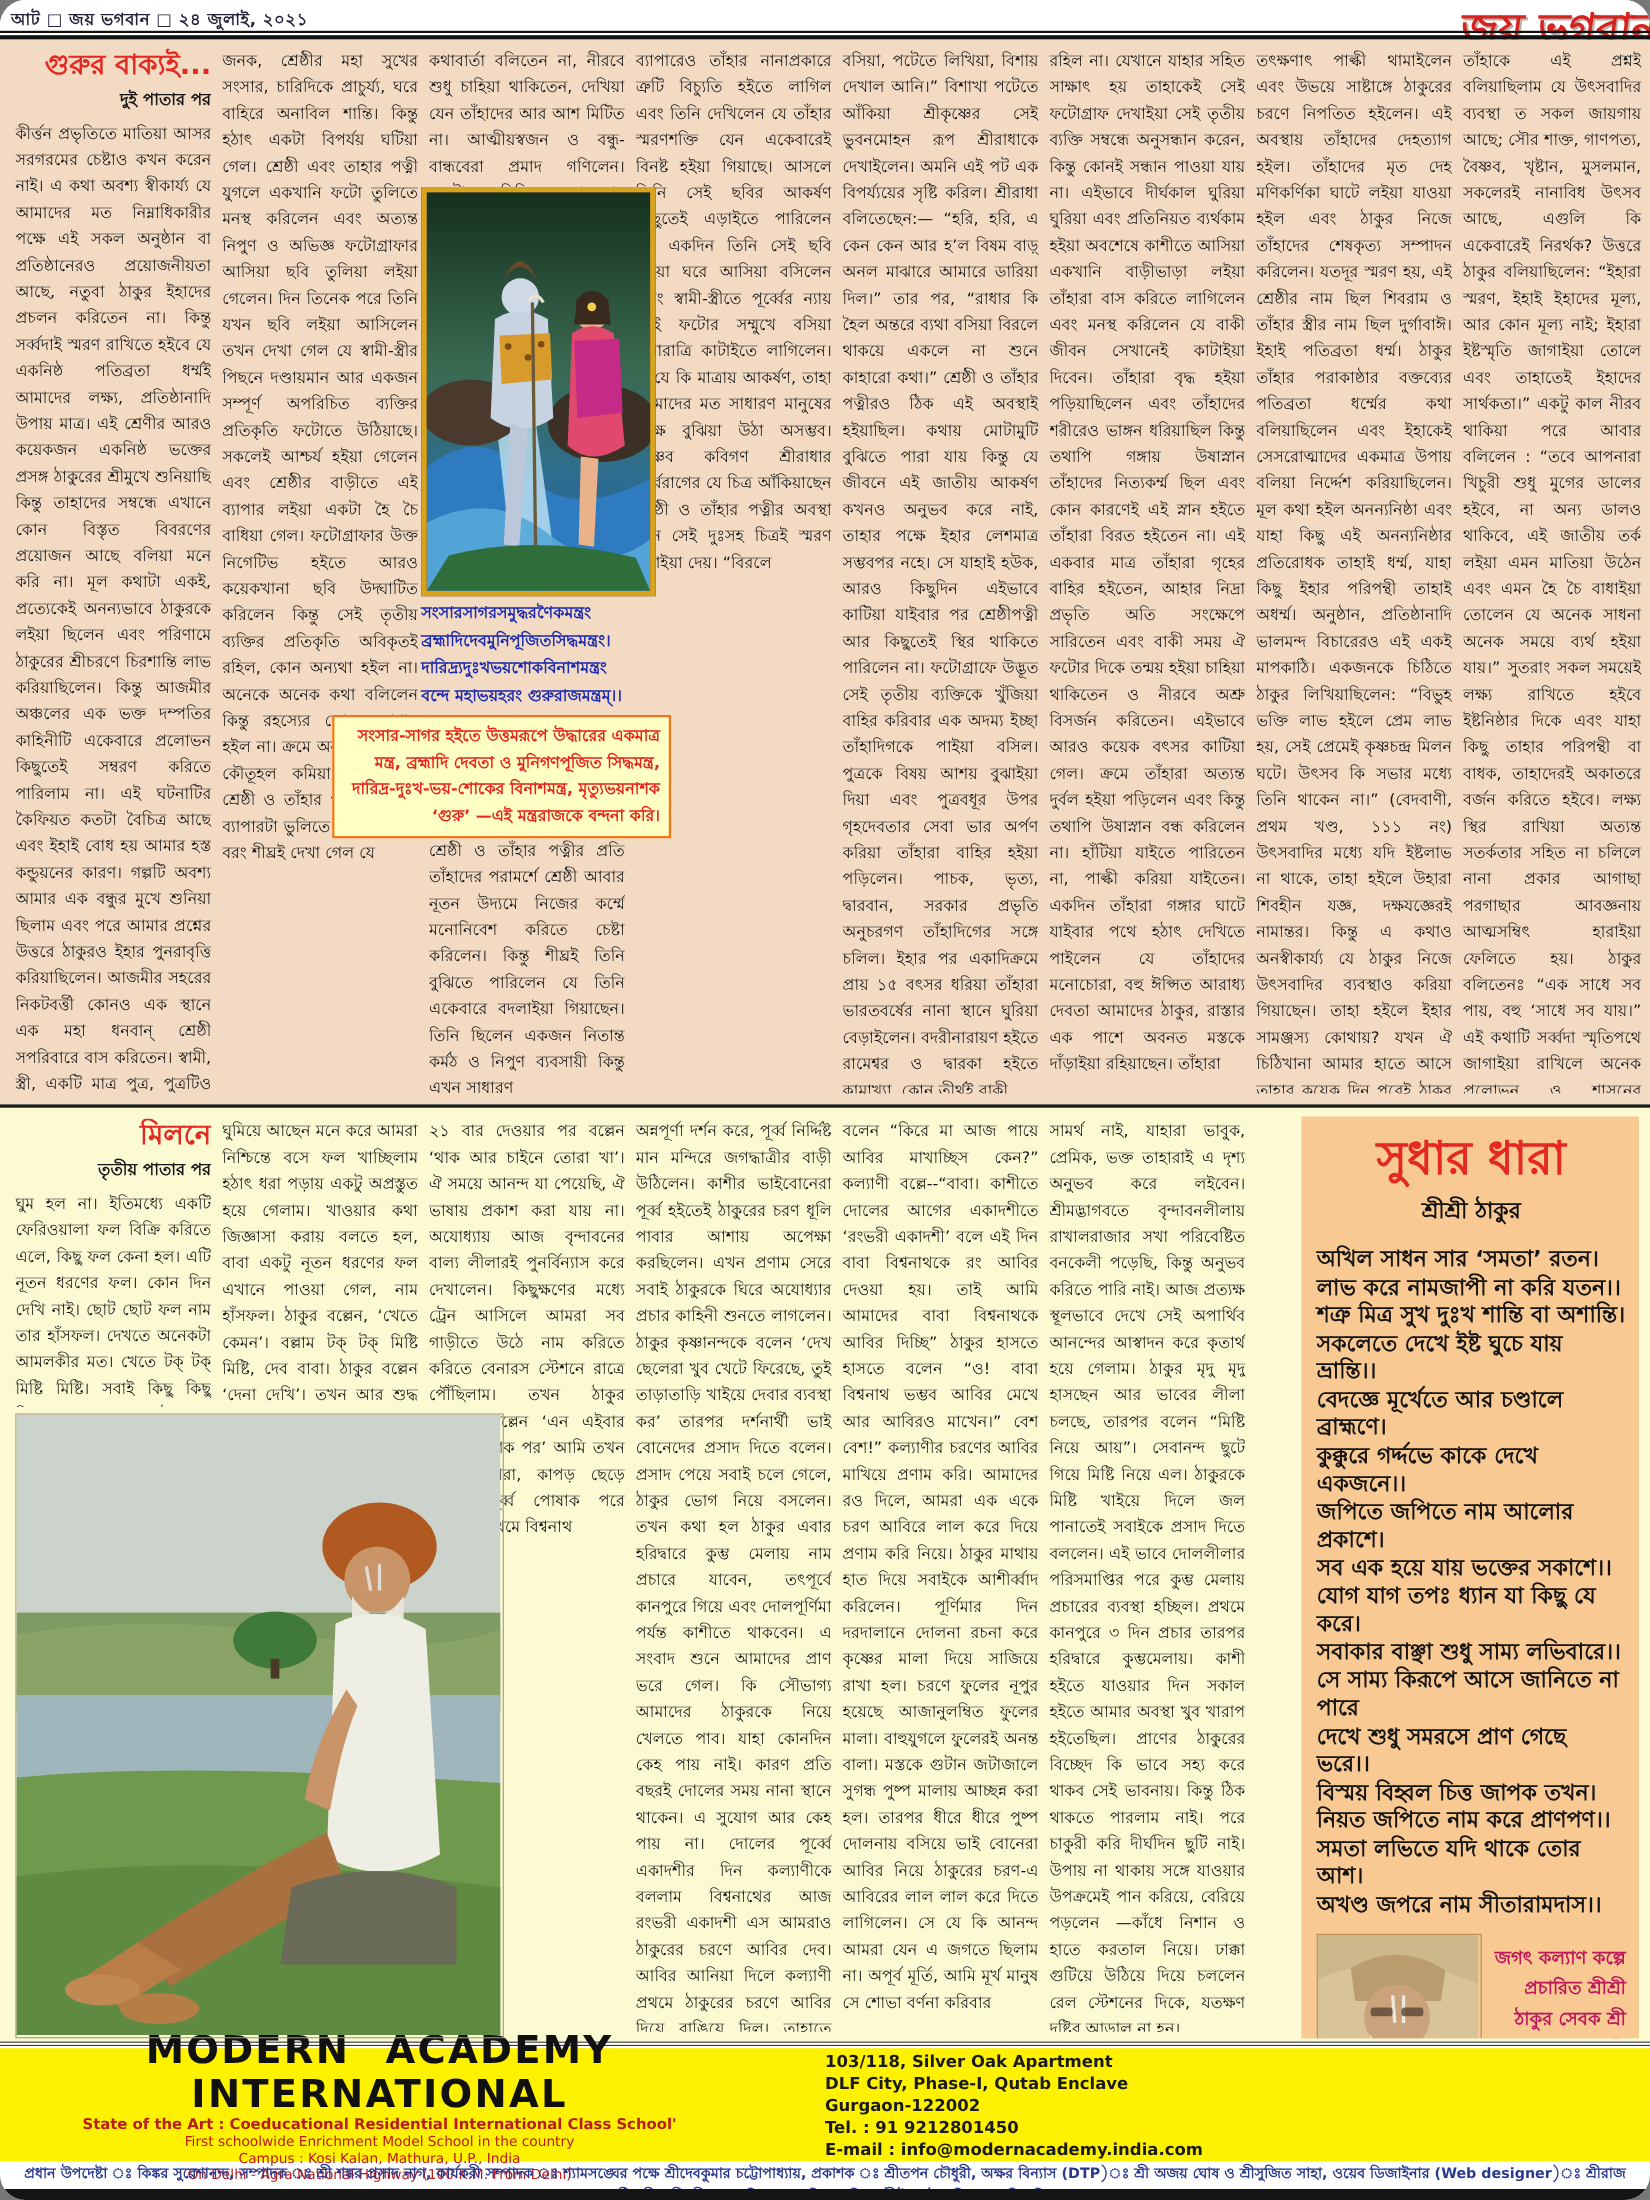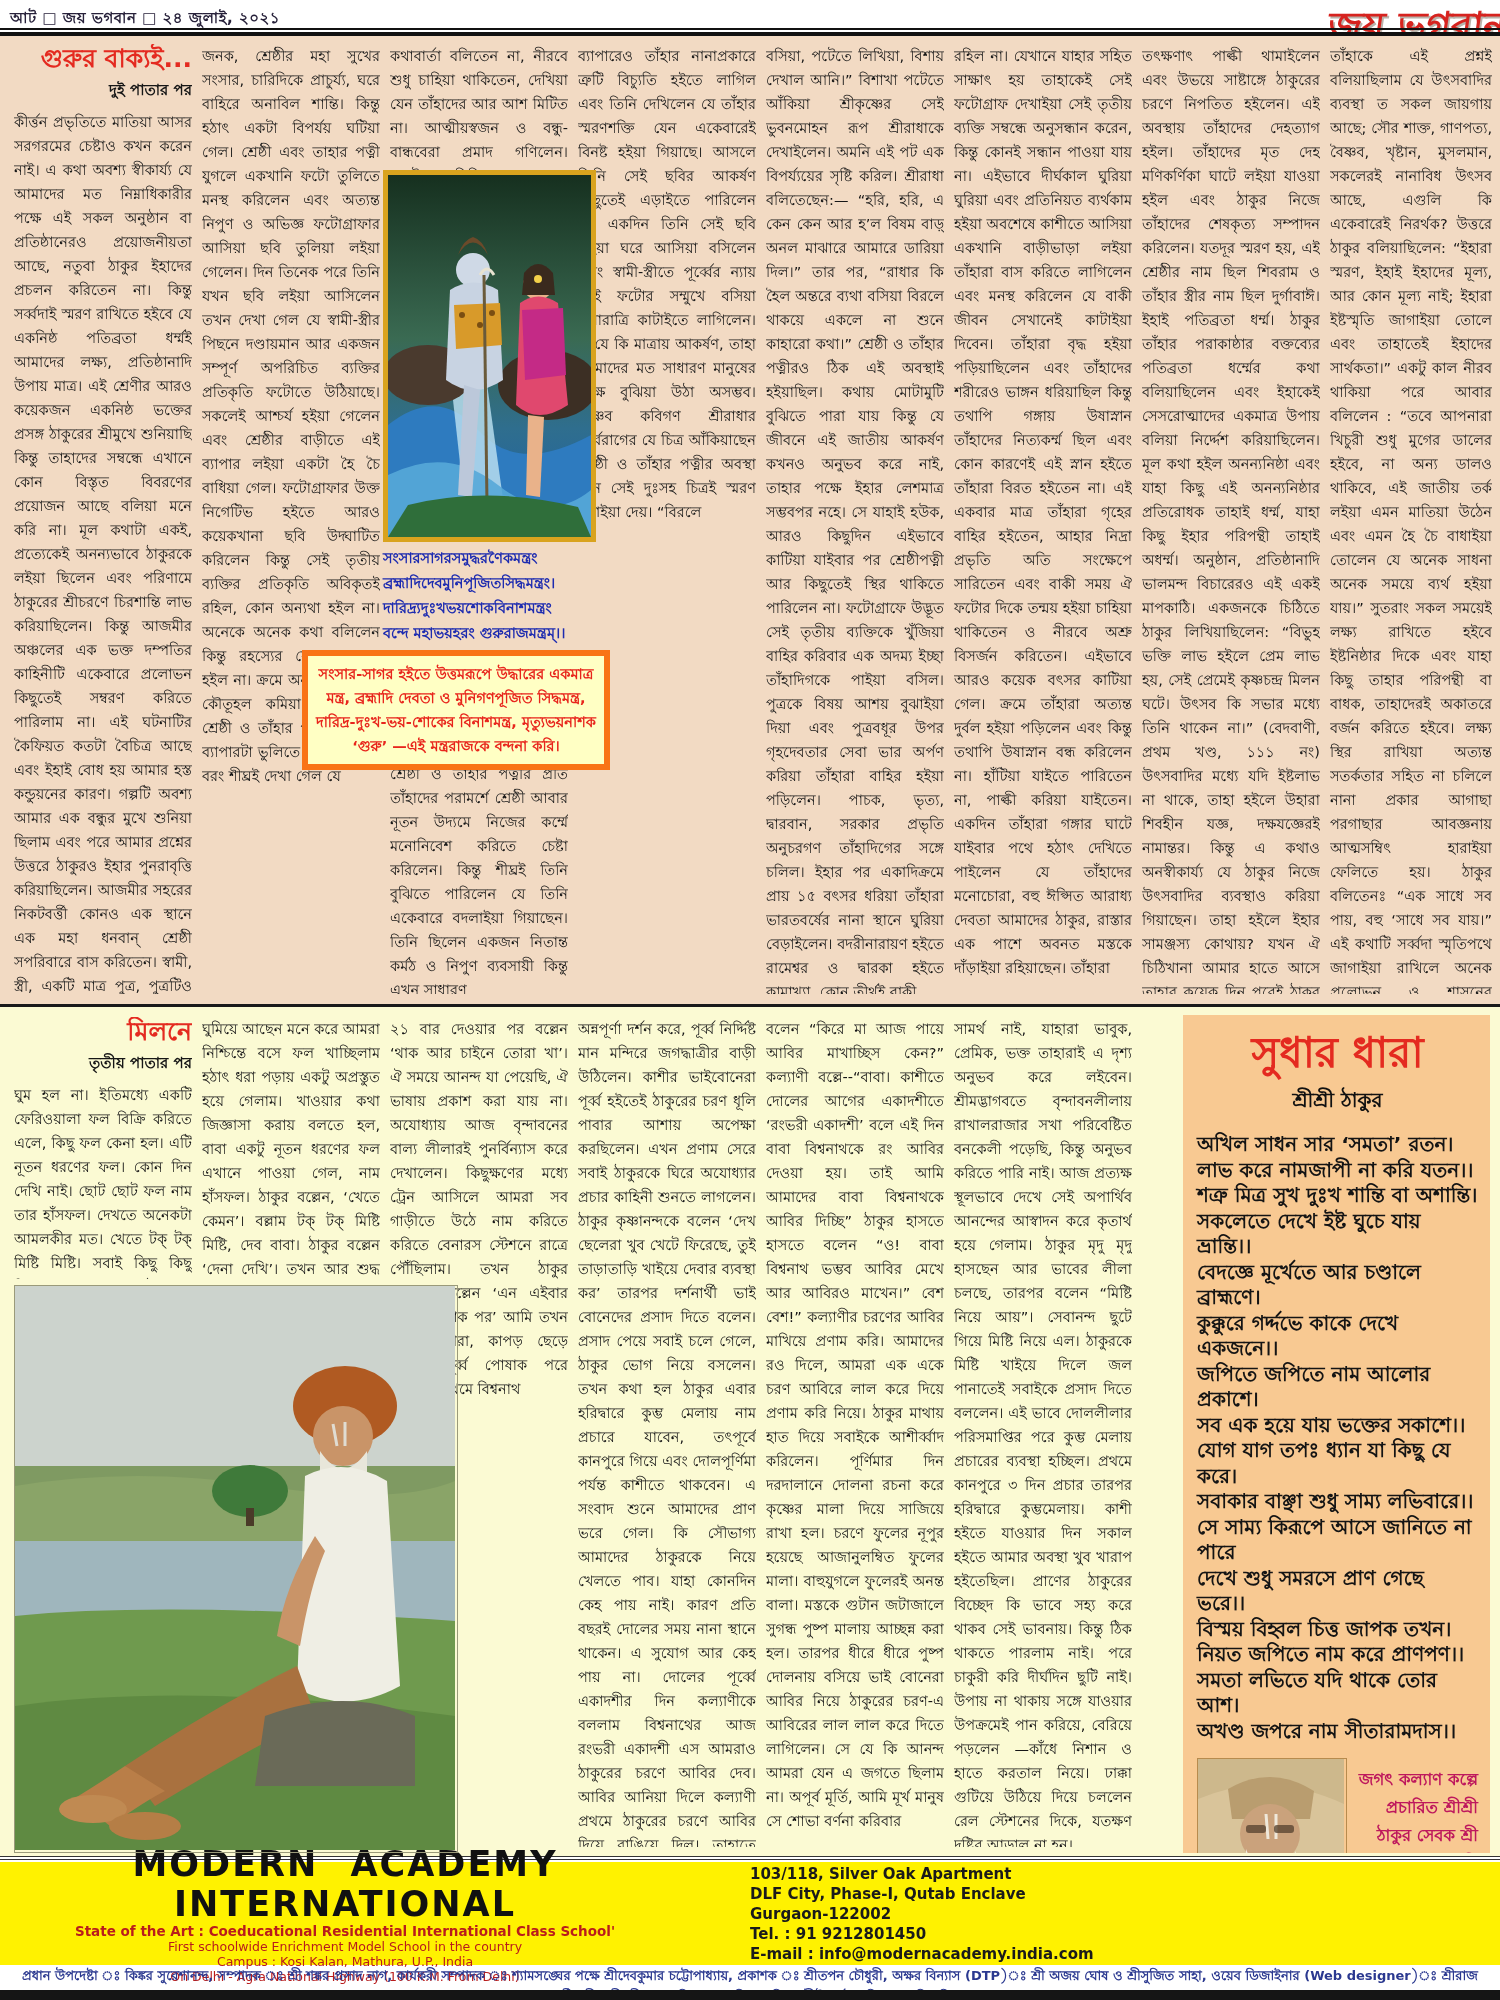--- a/index.html
+++ b/index.html
@@ -1,17 +1,17 @@
 <!DOCTYPE html>
 <html><head>
 <meta charset="utf-8">
 <style>
   html,body{margin:0;padding:0;background:#777;}
   .page{position:relative;width:1500px;height:2000px;background:#fff;margin:0 auto;overflow:hidden;
-        font-family:"DejaVu Sans",sans-serif;}
+        font-family:"DejaVu Sans",sans-serif;border-radius:23px;}
   
   .masthead{position:absolute;left:0;top:0;width:1500px;height:36px;background:#fff;}
   .mast-line{position:absolute;left:10px;top:6px;font-size:15px;font-weight:bold;color:#27213a;letter-spacing:.5px;}
   .mast-logo{position:absolute;right:-6px;top:-4px;font-size:38px;font-weight:bold;color:#d6231f;
              transform:skewX(-8deg);text-shadow:2px 2px 0 #b9b3ab;white-space:nowrap;}
   .mast-rule{position:absolute;left:0;top:28px;width:1500px;height:8px;border-top:2px solid #111;border-bottom:4px solid #111;box-sizing:border-box;}
   
   .band-top{position:absolute;left:0;top:36px;width:1500px;height:968px;background:#f2dac3;}
   .band-bot{position:absolute;left:0;top:1004px;width:1500px;height:852px;background:#fbfad3;border-top:3px solid #1a1a1a;box-sizing:border-box;}
   
@@ -21,22 +21,22 @@
   .c5{left:766px}.c6{left:954px}.c7{left:1142px}.c8{left:1330px;width:162px;}
   .sec-head{color:#e42a20;font-size:25px;font-weight:bold;line-height:30px;margin:0 0 4px 0;text-align:right;}
   .sec-sub{font-weight:bold;font-size:15px;margin:0 0 8px 0;text-align:right;}
   .bcol{position:absolute;top:10px;width:178px;overflow:hidden;font-size:14.5px;line-height:24px;text-align:justify;color:#161616;}
   .bcol.h270{height:262px;}
   .bcol.full{height:830px;}
   
   .picblock{position:absolute;left:383px;top:134px;width:213px;z-index:5;}
   .deity-frame{width:213px;height:372px;box-sizing:border-box;border:5px solid #d9a31e;background:#123;}
   .mantra{width:220px;margin-top:4px;color:#1d2bb0;font-weight:bold;font-size:14.5px;line-height:25px;text-align:left;}
-  .mantra-box{width:308px;margin-left:-81px;margin-top:4px;background:#ffffc4;border:6px solid #f97316;
-              color:#e8251c;font-weight:bold;font-size:14.5px;line-height:24px;padding:6px 8px;box-sizing:border-box;text-align:center;}
+  .mantra-box{width:308px;margin-left:-81px;margin-top:4px;background:#ffffc4;border:2px solid #f97316;
+              color:#e8251c;font-weight:bold;font-size:14.5px;line-height:24px;padding:6px 8px;box-sizing:border-box;text-align:right;}
   .spacer-img{height:592px;}
   .pre-img{height:126px;overflow:hidden;}
   
   .sudhar{position:absolute;left:1183px;top:8px;width:307px;height:838px;background:#f8c992;box-sizing:border-box;padding:14px 12px 10px 14px;overflow:hidden;}
   .sudhar-title{color:#e42a20;font-size:42px;font-weight:bold;text-align:center;line-height:48px;}
   .sudhar-author{font-size:20px;font-weight:bold;text-align:center;margin:8px 0 14px 0;color:#111;}
   .poem div{font-size:20px;line-height:25.5px;font-weight:bold;color:#141414;}
   .sudhar-bottom{display:flex;margin-top:14px;}
   .sudhar-photo{width:148px;height:276px;flex:0 0 148px;border:1px solid #b78b4e;}
   .sudhar-credit{flex:1;padding:8px 0 0 10px;font-size:16.5px;line-height:28px;font-weight:bold;color:#be185d;text-align:right;}

